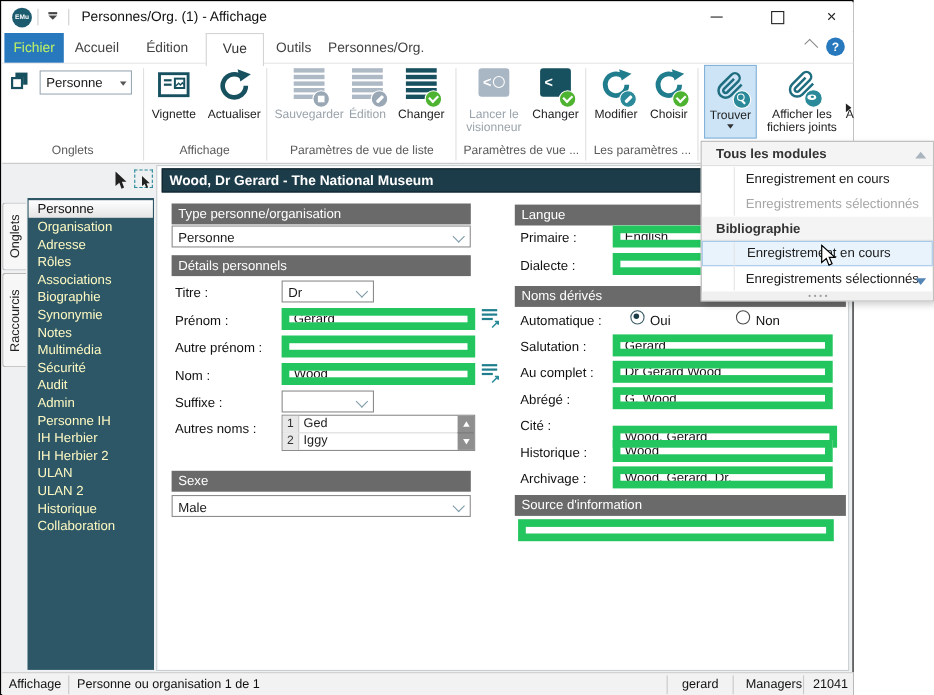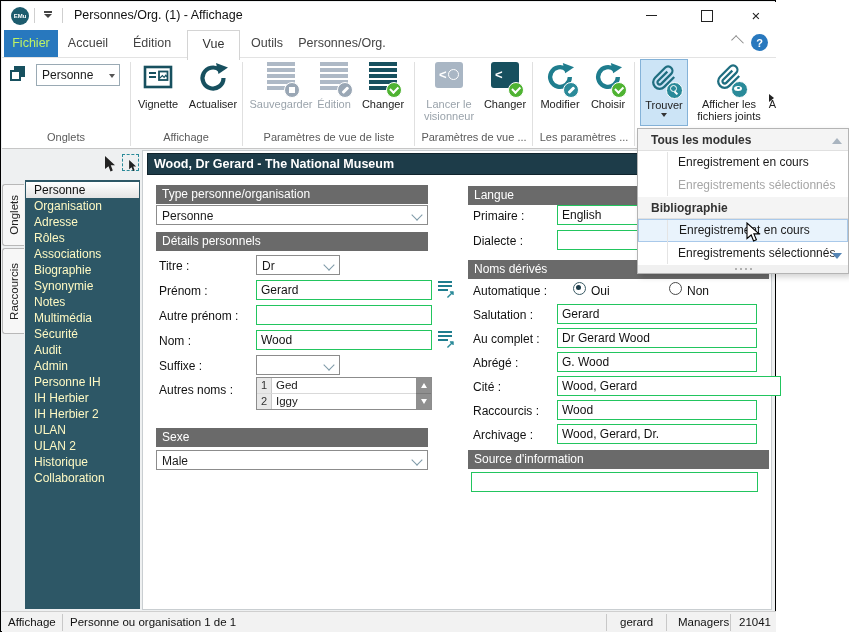--- a/index.html
+++ b/index.html
@@ -67,21 +67,21 @@
         display:flex;align-items:center;justify-content:center;font-size:11.5px;color:#222;}
   .vtab span{writing-mode:vertical-rl;transform:rotate(180deg);}
   .sidebar{left:24px;top:179px;width:115px;height:429px;background:#2d5766;border:1px solid #24490f00;padding-top:1px;}
   .sbi{height:16px;line-height:16px;padding-left:8px;color:#fef9c3;font-size:12px;white-space:nowrap;cursor:default;}
   .sbi.sel{background:linear-gradient(#ffffff,#e4e4e4);color:#111;}
   .cursor-a{left:103px;top:155px;}
   .marquee{left:121px;top:153px;width:17px;height:17px;border:1.4px dashed #2a8a99;}
   
   .fsec{height:19px;background:#6a6a6a;color:#fff;font-size:12px;line-height:19px;padding-left:6px;}
   .flabel{font-size:12px;color:#111;white-space:nowrap;}
-  .finput{height:20px;border:1px solid #22c55e;background:#fff;font-size:12px;padding:0 4px;
+  .finput{height:20px;border:7px solid #22c55e;background:#fff;font-size:12px;padding:0 4px;
           font-family:"Liberation Sans", sans-serif;color:#111;}
   input.finput{outline:none;}
   .fcombo{height:20px;border:1px solid #8c8c8c;background:#fff;}
   .fcombo .cbtext{position:absolute;left:5px;top:3px;font-size:12px;}
   .chev{position:absolute;right:6px;top:5px;width:7px;height:7px;border-right:1.6px solid #7e9aa8;border-bottom:1.6px solid #7e9aa8;transform:rotate(45deg);}
   .mlicon{width:15px;height:15px;position:absolute;}
   .mlicon i{display:block;height:2.2px;background:#1f7d8e;margin-bottom:1.6px;}
   .mlicon .arr{position:absolute;right:-2px;bottom:-5px;color:#2a8a99;font-weight:bold;font-size:11px;}
   .rad{width:13px;height:13px;border:1.8px solid #3a5a64;border-radius:50%;background:#fff;}
   .rad.off{border-color:#4a4a4a;}
@@ -432,22 +432,22 @@
   <div class="abs rad off" style="left:668px;top:281px"></div>
   <div class="abs flabel" style="left:686px;top:283px">Non</div>
 
   <div class="abs flabel" style="left:472px;top:307px">Salutation :</div>
   <input class="abs finput" style="left: 556px; top: 303px; width: 200px;" value="Gerard">
   <div class="abs flabel" style="left:472px;top:331px">Au complet :</div>
   <input class="abs finput" style="left: 556px; top: 327px; width: 200px;" value="Dr Gerard Wood">
   <div class="abs flabel" style="left:472px;top:355px">Abrégé :</div>
   <input class="abs finput" style="left: 556px; top: 351px; width: 200px;" value="G. Wood">
   <div class="abs flabel" style="left:472px;top:379px">Cité :</div>
-  <input class="abs finput" style="left: 556px; top: 375px; width: 224px;" value="Wood, Gerard">
-  <div class="abs flabel" style="left:472px;top:403px">Raccourcis :</div>
+  <input class="abs finput" style="left: 556px; top: 386px; width: 204px;" value="Wood, Gerard">
+  <div class="abs flabel" style="left:472px;top:403px">Historique :</div>
   <input class="abs finput" style="left: 556px; top: 399px; width: 200px;" value="Wood">
   <div class="abs flabel" style="left:472px;top:427px">Archivage :</div>
   <input class="abs finput" style="left: 556px; top: 423px; width: 200px;" value="Wood, Gerard, Dr.">
 
   <div class="abs fsec" style="left:467px;top:449px;width:301px">Source d'information</div>
   <input class="abs finput" style="left: 470px; top: 471px; width: 287px;" value="">
 
   <div class="abs statusbar">
     <span class="scell" style="left:6px">Affichage</span>
     <span class="ssep" style="left:60px"></span>

